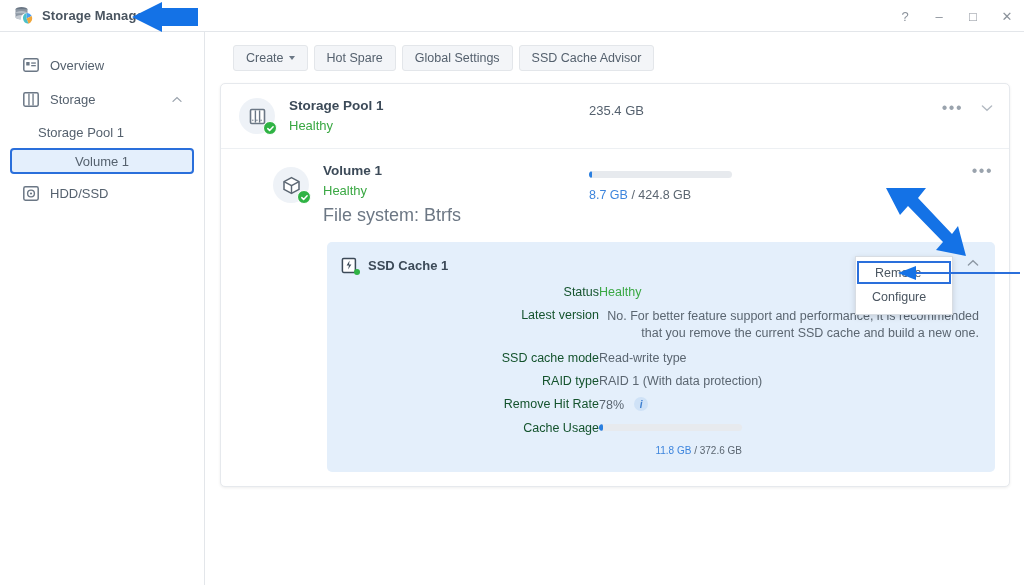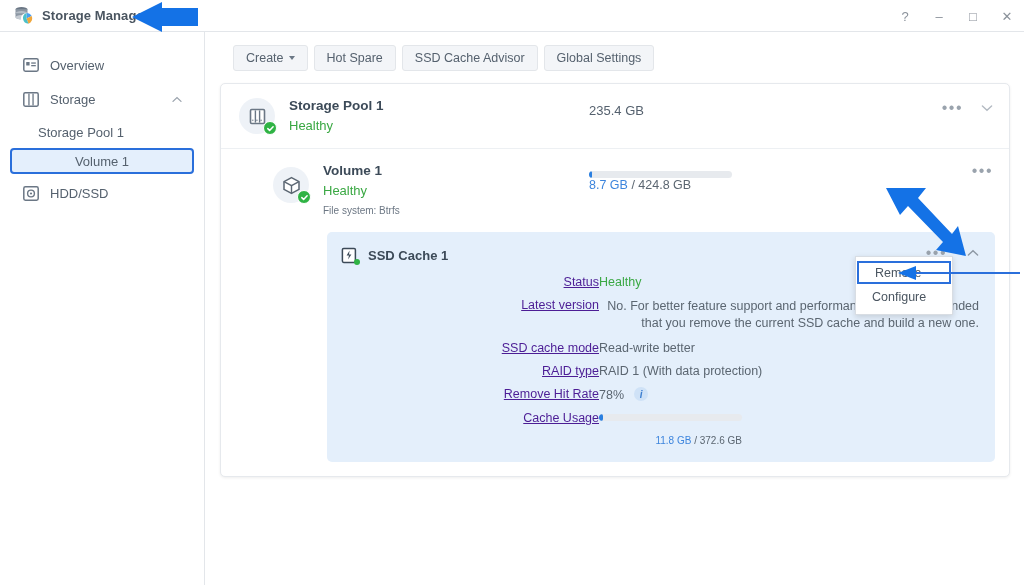--- a/index.html
+++ b/index.html
@@ -169,28 +169,28 @@
 
   
   .vol-row {
     position: relative;
     padding: 14px 16px 10px 60px;
     min-height: 64px;
   }
   .vol-ico-wrap { position: absolute; left: 52px; top: 18px; }
   .vol-text { margin-left: 42px; }
   .vol-name { font-size: 13.5px; font-weight: bold; color: #3c4a58; }
-  .vol-fs { font-size: 10px; color: #6c7784; margin-top: 7px; }
+  .vol-fs { font-size: 18px; color: #6c7784; margin-top: 7px; }
   .vol-meter { position: absolute; left: 368px; top: 22px; width: 143px; }
   .bar-track {
     width: 143px; height: 7px;
     background: #e7eaee; border-radius: 4px; overflow: hidden;
   }
   .bar-fill { height: 7px; background: #2a7fe0; border-radius: 4px; }
-  .meter-text { font-size: 12.5px; color: #5b6671; }
+  .meter-text { font-size: 12.5px; color: #5b6671; margin-top: 10px; }
   .meter-used { color: #3d85dd; }
 
   
   .ssd-panel {
     margin: 6px 14px 14px 106px;
     background: #e4effb;
     border-radius: 5px;
     padding: 12px 16px 16px 14px;
     position: relative;
     text-align: right;
@@ -204,21 +204,21 @@
   }
   .ssd-title {
     margin-left: 10px;
     font-size: 13px; font-weight: bold; color: #3c4a58;
   }
   .ssd-actions {
     position: absolute; right: 0; top: 3px;
     display: flex; align-items: center; gap: 20px;
   }
   .kv { display: flex; margin-top: 9px; font-size: 12.5px; }
-  .kv .k { width: 258px; color: #4c1d95; flex: 0 0 auto; text-decoration: underline; }
+  .kv .k { width: 258px; color: #14532d; flex: 0 0 auto; }
   .kv .v { color: #5b6671; }
   .kv .v.green { color: #3aa843; }
   .kv-note .v { max-width: 390px; line-height: 17px; }
   .info-i {
     display: inline-flex; align-items: center; justify-content: center;
     width: 14px; height: 14px; border-radius: 50%;
     background: #cfe2f7; color: #3d7fd0;
     font-size: 10px; font-style: italic; font-weight: bold;
     margin-left: 10px; vertical-align: 1px; cursor: pointer;
   }
@@ -330,22 +330,22 @@
   </div>
 
   <div class="main">
 
     <div class="toolbar">
       <div class="tb-btn">
         <span>Create</span>
         <span class="caret-dn"></span>
       </div>
       <div class="tb-btn">Hot Spare</div>
+      <div class="tb-btn">Global Settings</div>
       <div class="tb-btn">SSD Cache Advisor</div>
-      <div class="tb-btn">Global Settings</div>
     </div>
 
     <div class="card">
 
       <div class="pool-row">
         <div class="disc-ico">
           <svg width="19" height="19" viewBox="0 0 19 19">
             <rect x="2.5" y="2.5" width="14" height="14" rx="1.2" fill="#ffffff" stroke="#6b7785" stroke-width="1.6"></rect>
             <rect x="6.7" y="3.4" width="1.4" height="12.2" fill="#6b7785"></rect>
             <rect x="10.9" y="3.4" width="1.4" height="12.2" fill="#6b7785"></rect>
@@ -432,21 +432,21 @@
           <div class="v green">Healthy</div>
         </div>
 
         <div class="kv kv-note">
           <div class="k">Latest version</div>
           <div class="v">No. For better feature support and performance, it is recommended that you remove the current SSD cache and build a new one.</div>
         </div>
 
         <div class="kv">
           <div class="k">SSD cache mode</div>
-          <div class="v">Read-write better</div>
+          <div class="v">Read-write type</div>
         </div>
 
         <div class="kv">
           <div class="k">RAID type</div>
           <div class="v">RAID 1 (With data protection)</div>
         </div>
 
         <div class="kv">
           <div class="k">Remove Hit Rate</div>
           <div class="v">

